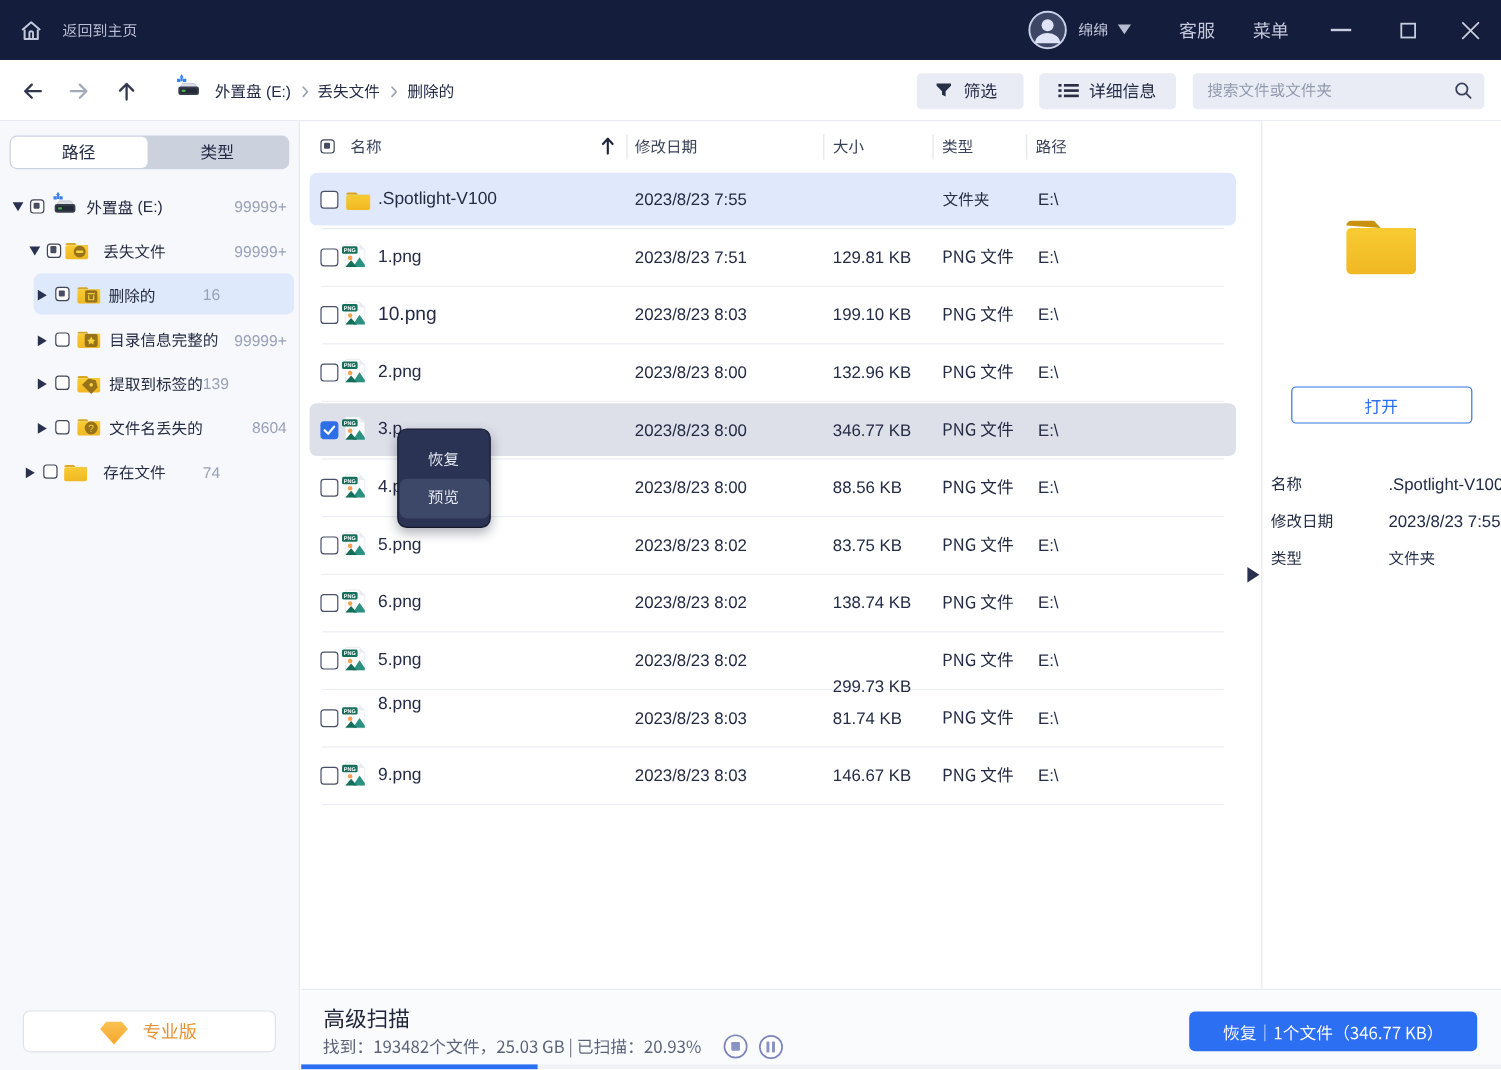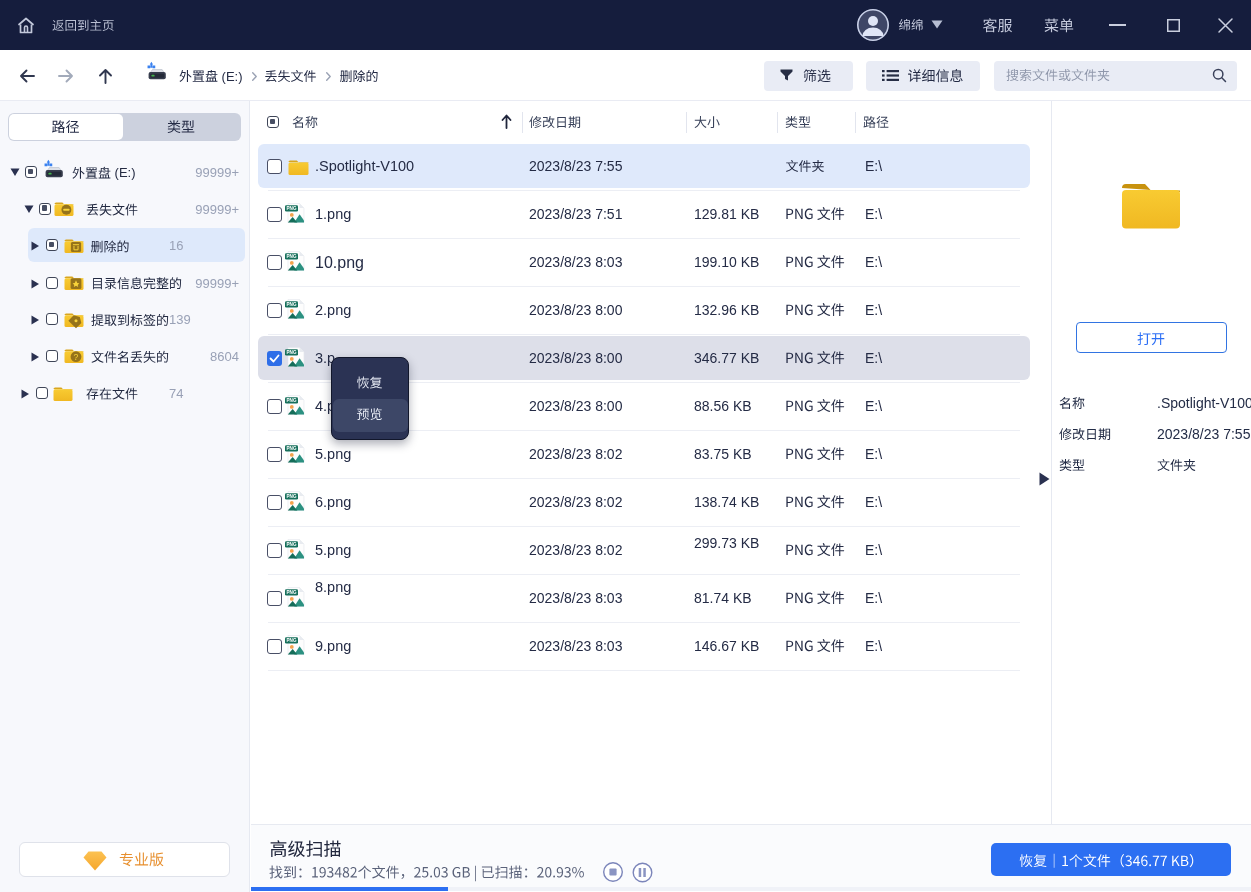--- a/index.html
+++ b/index.html
@@ -381,21 +381,21 @@
     <span class="t" style="left:315px;top:445.9px;font-size:14.5px;line-height:17.5px;color:#242b45">5.png</span>
     <span class="t" style="left:529px;top:446.1px;font-size:14px;line-height:17px;color:#242b45">2023/8/23 8:02</span>
     <span class="t" style="left:694px;top:446.1px;font-size:14px;line-height:17px;color:#242b45">83.75 KB</span>
     <span class="t" style="left:865px;top:446.1px;font-size:14px;line-height:17px;color:#242b45">E:\</span>
     <span class="t" style="left:315px;top:493.9px;font-size:14.5px;line-height:17.5px;color:#242b45">6.png</span>
     <span class="t" style="left:529px;top:494.1px;font-size:14px;line-height:17px;color:#242b45">2023/8/23 8:02</span>
     <span class="t" style="left:694px;top:494.1px;font-size:14px;line-height:17px;color:#242b45">138.74 KB</span>
     <span class="t" style="left:865px;top:494.1px;font-size:14px;line-height:17px;color:#242b45">E:\</span>
     <span class="t" style="left:315px;top:541.9px;font-size:14.5px;line-height:17.5px;color:#242b45">5.png</span>
     <span class="t" style="left:529px;top:542.1px;font-size:14px;line-height:17px;color:#242b45">2023/8/23 8:02</span>
-    <span class="t" style="left:694px;top:535px;font-size:14px;line-height:17px;color:#242b45">299.73 KB</span>
+    <span class="t" style="left:694px;top:564px;font-size:14px;line-height:17px;color:#242b45">299.73 KB</span>
     <span class="t" style="left:865px;top:542.1px;font-size:14px;line-height:17px;color:#242b45">E:\</span>
     <span class="t" style="left:315px;top:579px;font-size:14.5px;line-height:17.5px;color:#242b45">8.png</span>
     <span class="t" style="left:529px;top:590.1px;font-size:14px;line-height:17px;color:#242b45">2023/8/23 8:03</span>
     <span class="t" style="left:694px;top:590.1px;font-size:14px;line-height:17px;color:#242b45">81.74 KB</span>
     <span class="t" style="left:865px;top:590.1px;font-size:14px;line-height:17px;color:#242b45">E:\</span>
     <span class="t" style="left:315px;top:637.9px;font-size:14.5px;line-height:17.5px;color:#242b45">9.png</span>
     <span class="t" style="left:529px;top:638.1px;font-size:14px;line-height:17px;color:#242b45">2023/8/23 8:03</span>
     <span class="t" style="left:694px;top:638.1px;font-size:14px;line-height:17px;color:#242b45">146.67 KB</span>
     <span class="t" style="left:865px;top:638.1px;font-size:14px;line-height:17px;color:#242b45">E:\</span>
     <span class="t" style="left:1157px;top:395.1px;font-size:14px;line-height:17px;color:#232c46">.Spotlight-V100</span>

